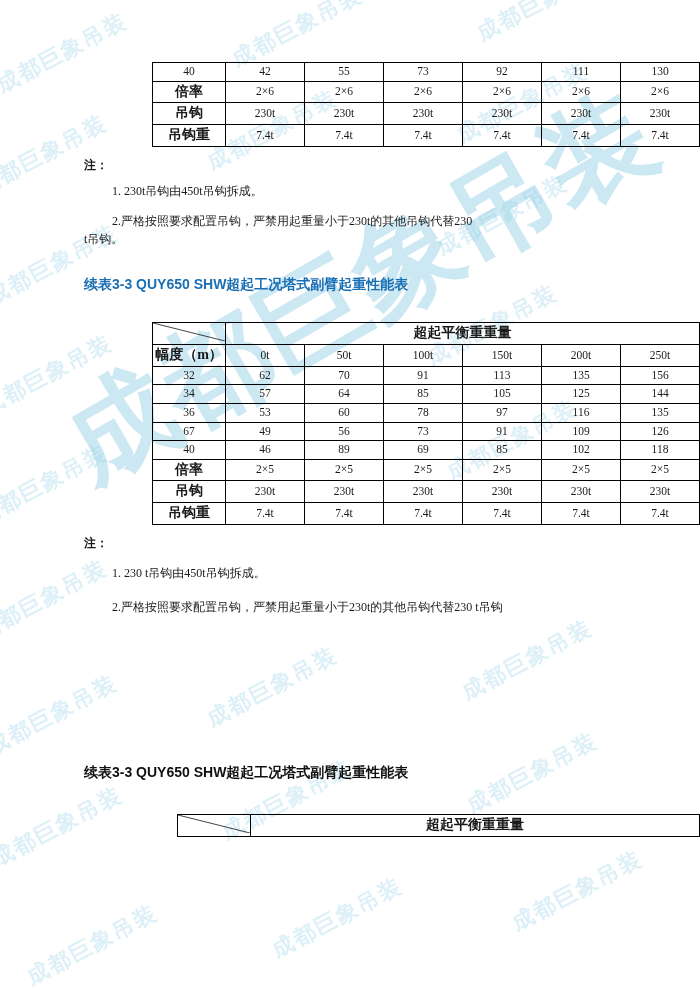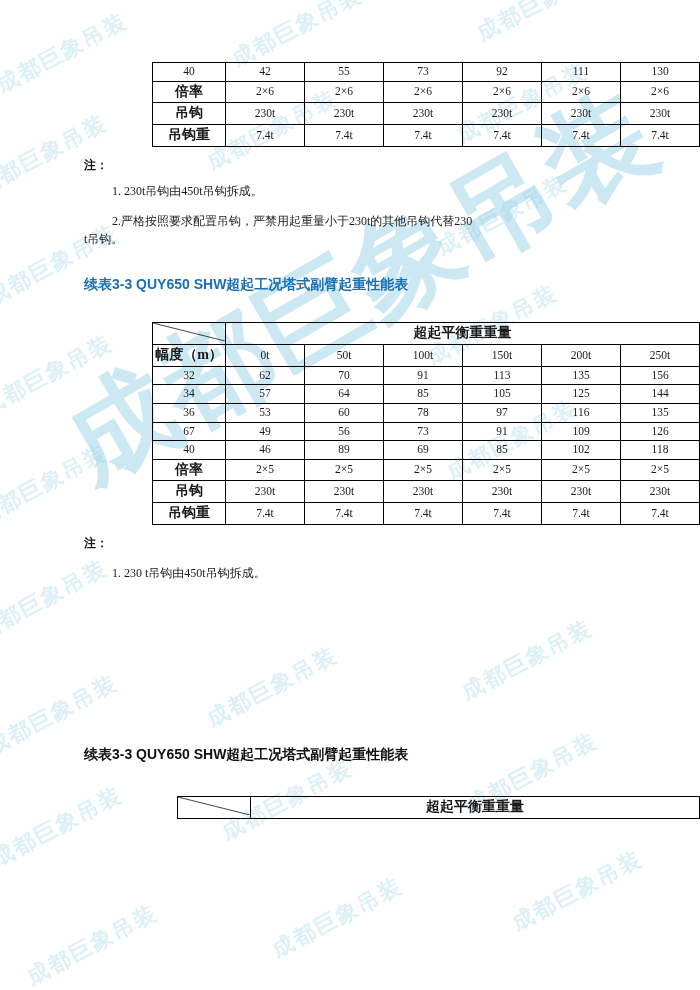--- a/index.html
+++ b/index.html
@@ -297,20 +297,21 @@
         </tr>
       </tbody>
     </table>
   </div>
 
   <div style="padding-left:84px; padding-top:10px;">
     <div class="note-head">注：</div>
     <div class="sp-12"></div>
     <div class="note-line note-indent">1. 230 t吊钩由450t吊钩拆成。</div>
     <div class="sp-16"></div>
+    <div class="note-line note-indent">2.严格按照要求配置吊钩，严禁用起重量小于230t的其他吊钩代替230 t吊钩</div>
   </div>
 
   <div style="padding-left:84px; padding-top:148px;">
     <div class="tbl-caption black">续表3-3 QUY650 SHW超起工况塔式副臂起重性能表</div>
     <div class="sp-20"></div>
   </div>
 
   <div class="wrap-center" style="padding-top:12px;">
     <table class="tbl">
       <tbody>

